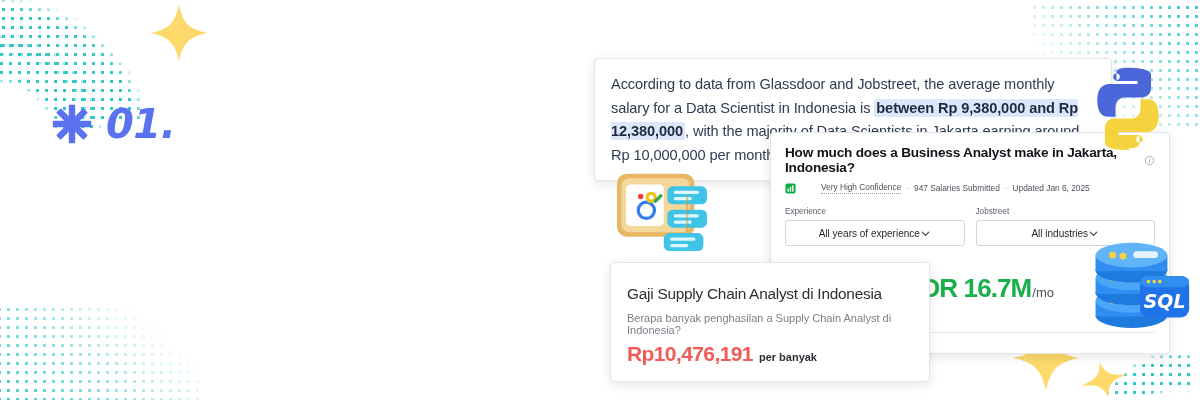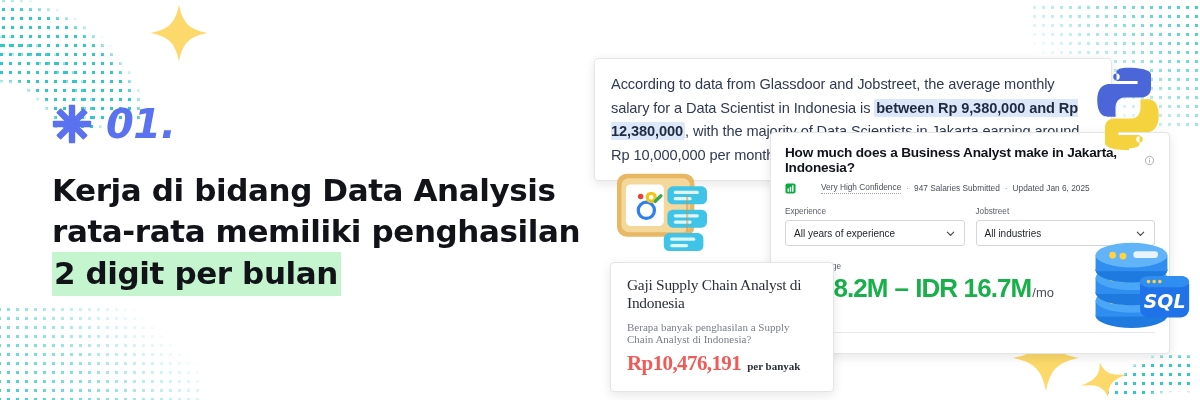--- a/index.html
+++ b/index.html
@@ -103,38 +103,38 @@
     font-size: 8.3px; color: #4a4f58; white-space: nowrap;
   }
   .conf-badge { width: 11px; height: 11px; flex: none; }
   .conf-text { border-bottom: 1px dotted #9aa1ab; padding-bottom: 1px; margin-left: 20px; }
   .gd-sep { color: #8b9099; }
   .gd-filters { margin-top: 13px; display: flex; gap: 11px; }
   .gd-field { flex: 1; }
   .gd-label { font-size: 8.2px; color: #585d66; margin-bottom: 4px; }
   .gd-select {
     height: 22px; border: 1px solid #d3d6dc; border-radius: 3px;
-    display: flex; align-items: center; justify-content: space-between;
+    display: flex; align-items: center; justify-content: center;
     padding: 12px 8px; font-size: 10px; color: #1d2027; background: #fff;
   }
   .chev { width: 11px; height: 11px; flex: none; }
   .gd-payblock { margin-top: 16px; }
   .gd-paylabel { font-size: 8.2px; color: #585d66; }
   .gd-payrange {
     margin-top: 2px;
     font-family: "Liberation Sans", sans-serif;
     font-size: 26px; font-weight: 700; color: #18b04a; letter-spacing: -0.9px;
     display: flex; align-items: baseline;
   }
   .gd-payrange .per { font-size: 13px; font-weight: 400; color: #4b5058; letter-spacing: 0; margin-left: 1px; }
   .gd-subpay { margin-top: 7px; font-size: 7.6px; color: #6c717a; }
   .gd-divider { margin-top: 12px; border-top: 1px solid #e6e8eb; }
 
   
-  .card-sc { left: 22px; top: 262px; width: 224px; padding: 13px 15px 15px 16px; z-index: 6; font-family: Liberation Serif, serif; }
+  .card-sc { left: 22px; top: 262px; width: 320px; padding: 22px 15px 15px 16px; z-index: 6; }
   .sc-title { font-size: 15.4px; color: #2b2f36; letter-spacing: -0.25px; }
   .sc-sub { margin-top: 9px; font-size: 11px; color: #7b8088; }
   .sc-amount { margin-top: 6px; display: flex; align-items: baseline; gap: 6px; }
   .sc-rp { font-size: 21px; font-weight: 700; color: #f05a57; letter-spacing: -0.6px; }
   .sc-per { font-size: 11px; font-weight: 700; color: #2b2f36; }
 
   
   .ico { position: absolute; pointer-events: none; }
   .ico-board { left: 20px; top: 166px; width: 108px; height: 100px; z-index: 5; }
   .ico-python { left: 492px; top: 60px; width: 96px; height: 96px; z-index: 7; }
@@ -165,25 +165,20 @@
     <div class="marker-row">
       <svg class="burst" viewBox="0 0 100 100">
         <g fill="#5a72ef">
           <rect x="42" y="2" width="16" height="96" rx="2"></rect>
           <rect x="2" y="42" width="96" height="16" rx="2"></rect>
           <rect x="42" y="2" width="16" height="96" rx="2" transform="rotate(45 50 50)"></rect>
           <rect x="42" y="2" width="16" height="96" rx="2" transform="rotate(-45 50 50)"></rect>
         </g>
       </svg>
       <div class="step-num">01.</div>
-    </div>
-    <div class="headline">
-      <span class="hl-line">Kerja di bidang Data Analysis</span>
-      <span class="hl-line">rata-rata memiliki penghasilan</span>
-      <span class="hl-line"><span class="mark">2 digit per bulan</span></span>
     </div>
   </div>
 
   <div class="collage">
 
     <div class="card card-para">
       <div class="para-text"><span>According to data from Glassdoor and Jobstreet, the average monthly salary for a Data Scientist in Indonesia is </span><b>between Rp 9,380,000 and Rp 12,380,000</b><span>, with the majority of Data Scientists in Jakarta earning around Rp 10,000,000 per month.</span><span class="link-chip">
           <svg width="10" height="10" viewBox="0 0 24 24" fill="none" stroke="#5b6b8a" stroke-width="2.2" stroke-linecap="round">
             <path d="M10 13a4 4 0 0 0 5.7.3l3-3A4 4 0 0 0 13 4.6l-1.7 1.7"></path>
             <path d="M14 11a4 4 0 0 0-5.7-.3l-3 3A4 4 0 0 0 11 19.4l1.7-1.7"></path>

